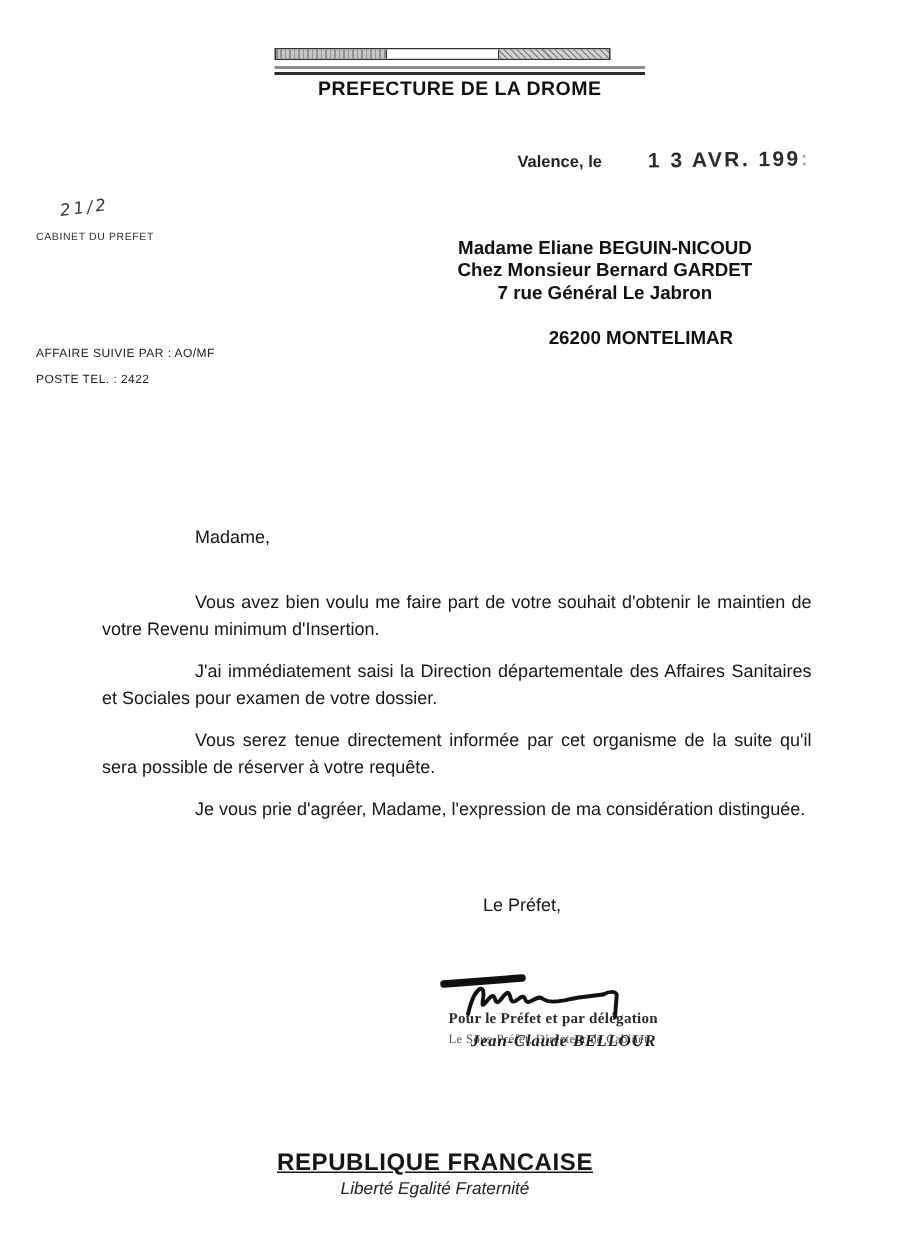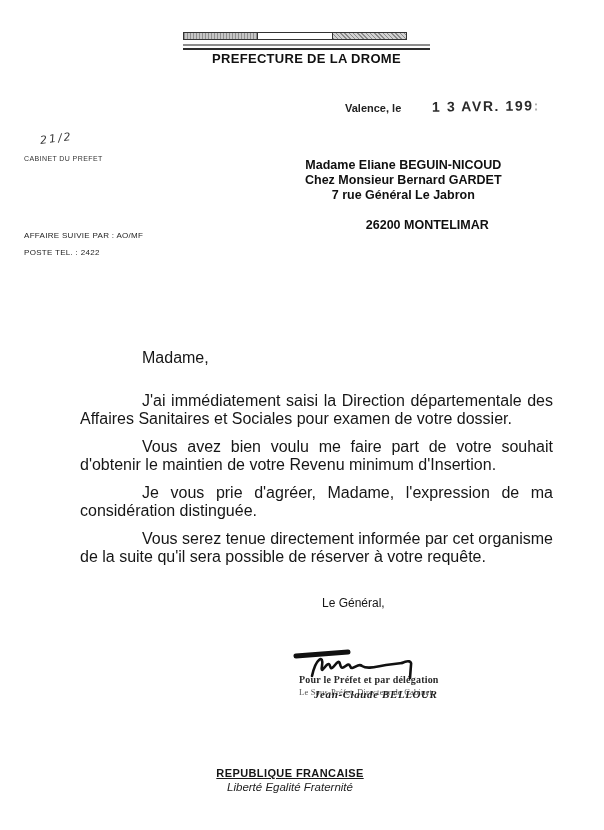--- a/index.html
+++ b/index.html
@@ -30,36 +30,36 @@
     letter-spacing:2px;color:#3a3a3a;transform:rotate(-7deg);
     font-family:"DejaVu Sans",sans-serif;}
   .office-label{position:absolute;left:24px;top:155px;font-size:7px;letter-spacing:.4px;color:#333;}
   .affaire-label{position:absolute;left:24px;top:231px;font-size:8px;letter-spacing:.3px;color:#222;}
   .poste-label{position:absolute;left:24px;top:248px;font-size:8px;letter-spacing:.3px;color:#222;}
   
   .recipient{position:absolute;left:305px;top:158px;font-weight:bold;font-size:12.5px;
     line-height:15px;color:#101010;text-align:center;}
   .recipient .city{margin-top:15px;margin-left:48px;}
   
-  .letter-body{position:absolute;left:80px;top:349px;width:473px;font-size:16px;
+  .letter-body{position:absolute;left:68px;top:349px;width:473px;font-size:12px;
     line-height:18px;color:#161616;}
   .salutation{margin:0 0 25px 62px;}
   .letter-body p{margin:0 0 10px 0;text-indent:62px;text-align:justify;}
   
   .prefet-title{position:absolute;left:322px;top:596px;font-size:12px;color:#161616;}
   .delegation{position:absolute;left:299px;top:638px;width:200px;
     font-family:"Liberation Serif",serif;color:#2a2a2a;margin-top:36px;}
   .delegation .dl1{font-size:10px;font-weight:bold;letter-spacing:.2px;}
   .delegation .dl2{font-size:8.5px;color:#555;margin-top:2px;letter-spacing:.2px;}
   .signature-svg{position:absolute;left:290px;top:642px;}
   .signer-name{position:absolute;left:314px;top:688px;font-family:"Liberation Serif",serif;
     font-weight:bold;font-size:11px;letter-spacing:.6px;color:#1d1d1d;font-style:italic;}
   
   .footer{position:absolute;left:0;top:767px;width:580px;text-align:center;}
-  .republic{font-size:11px;font-weight:bold;letter-spacing:.4px;
+  .republic{font-size:16px;font-weight:bold;letter-spacing:.4px;
     text-decoration:underline;color:#161616;}
   .motto{font-size:11.5px;font-style:italic;margin-top:2px;color:#222;}
   .address-line{position:absolute;left:0;top:810px;width:572px;text-align:center;
     font-size:8px;letter-spacing:.2px;color:#222;}
 </style>
 </head>
 <body>
 
 <div class="page">
 
@@ -81,27 +81,27 @@
 
   <div class="recipient">
     <div>Madame Eliane BEGUIN-NICOUD</div>
     <div>Chez Monsieur Bernard GARDET</div>
     <div>7 rue Général Le Jabron</div>
     <div class="city">26200 MONTELIMAR</div>
   </div>
 
   <div class="letter-body">
     <div class="salutation">Madame,</div>
+    <p>Vous avez bien voulu me faire part de votre souhait d'obtenir le maintien de votre Revenu minimum d'Insertion.</p>
     <p>J'ai immédiatement saisi la Direction départementale des Affaires Sanitaires et Sociales pour examen de votre dossier.</p>
-    <p>Vous avez bien voulu me faire part de votre souhait d'obtenir le maintien de votre Revenu minimum d'Insertion.</p>
+    <p>Vous serez tenue directement informée par cet organisme de la suite qu'il sera possible de réserver à votre requête.</p>
     <p>Je vous prie d'agréer, Madame, l'expression de ma considération distinguée.</p>
-    <p>Vous serez tenue directement informée par cet organisme de la suite qu'il sera possible de réserver à votre requête.</p>
   </div>
 
-  <div class="prefet-title">Le Général,</div>
+  <div class="prefet-title">Le Préfet,</div>
 
   <div class="delegation">
     <div class="dl1">Pour le Préfet et par délégation</div>
     <div class="dl2">Le Sous-Préfet, Directeur de Cabinet</div>
   </div>
 
   <svg class="signature-svg" width="180" height="50" viewBox="0 0 180 50">
     <path d="M6,14 L58,10" stroke="#111" stroke-width="5" fill="none" stroke-linecap="round"></path>
     <path d="M22,34 C26,16 34,12 32,24 C30,36 38,16 40,24 C42,32 48,14 50,22
              C52,32 58,18 60,24 C62,30 68,20 72,24 C78,28 88,24 96,23 L112,21" stroke="#111" stroke-width="2.6" fill="none" stroke-linecap="round"></path>

